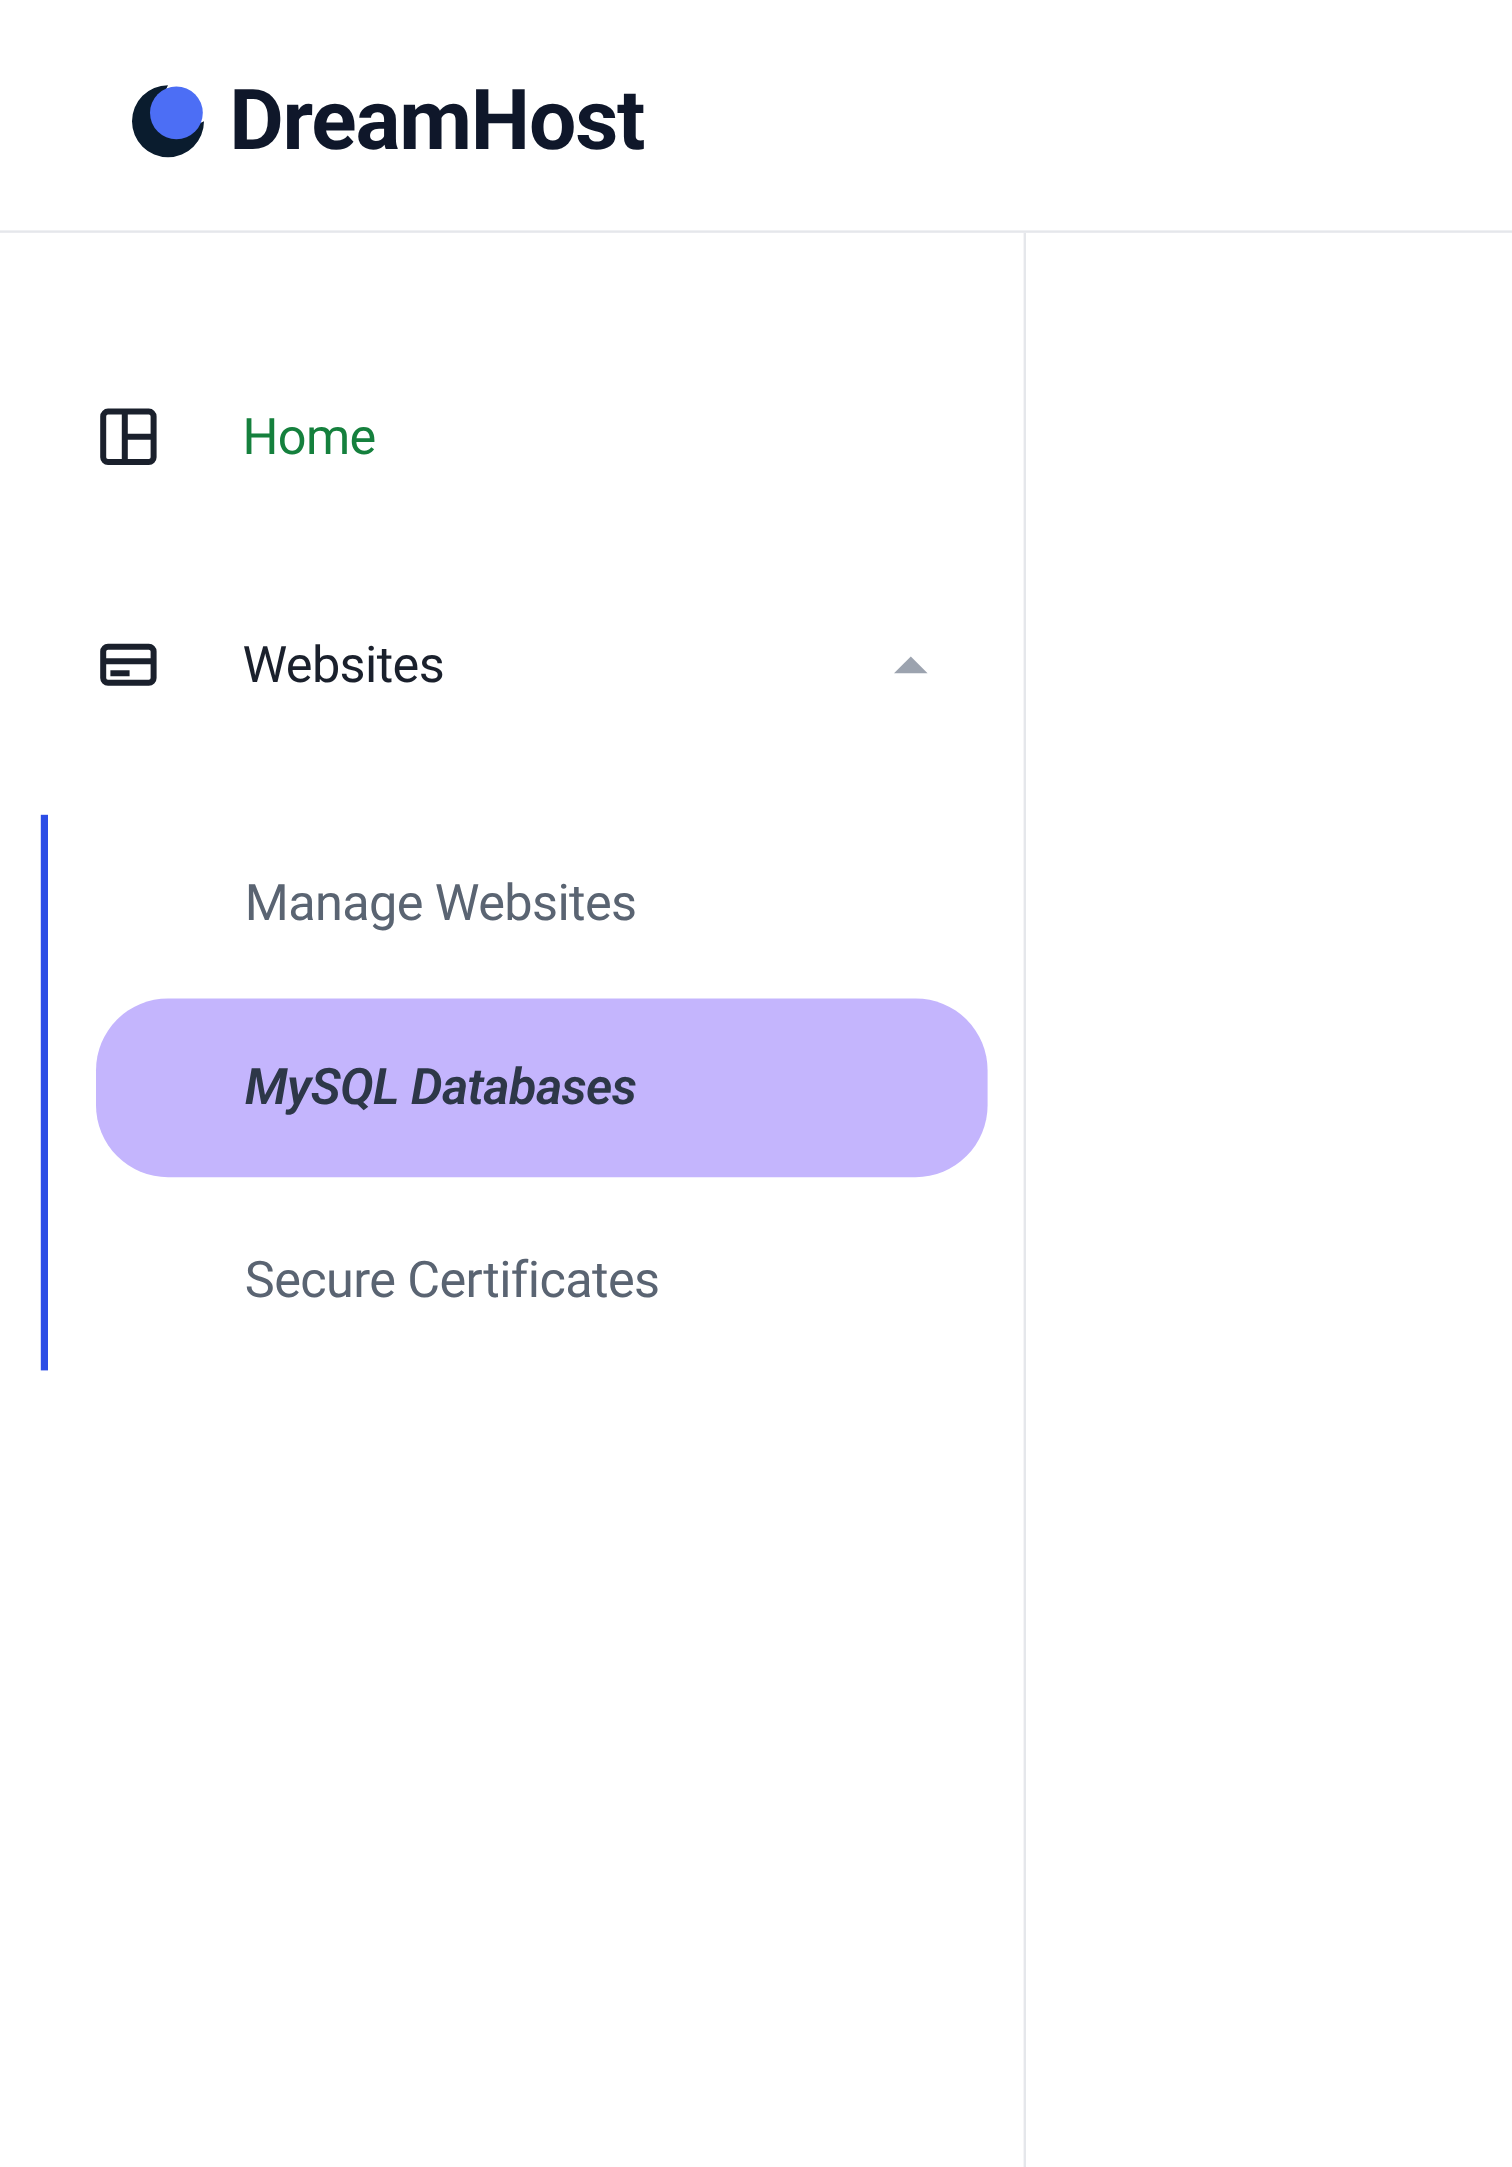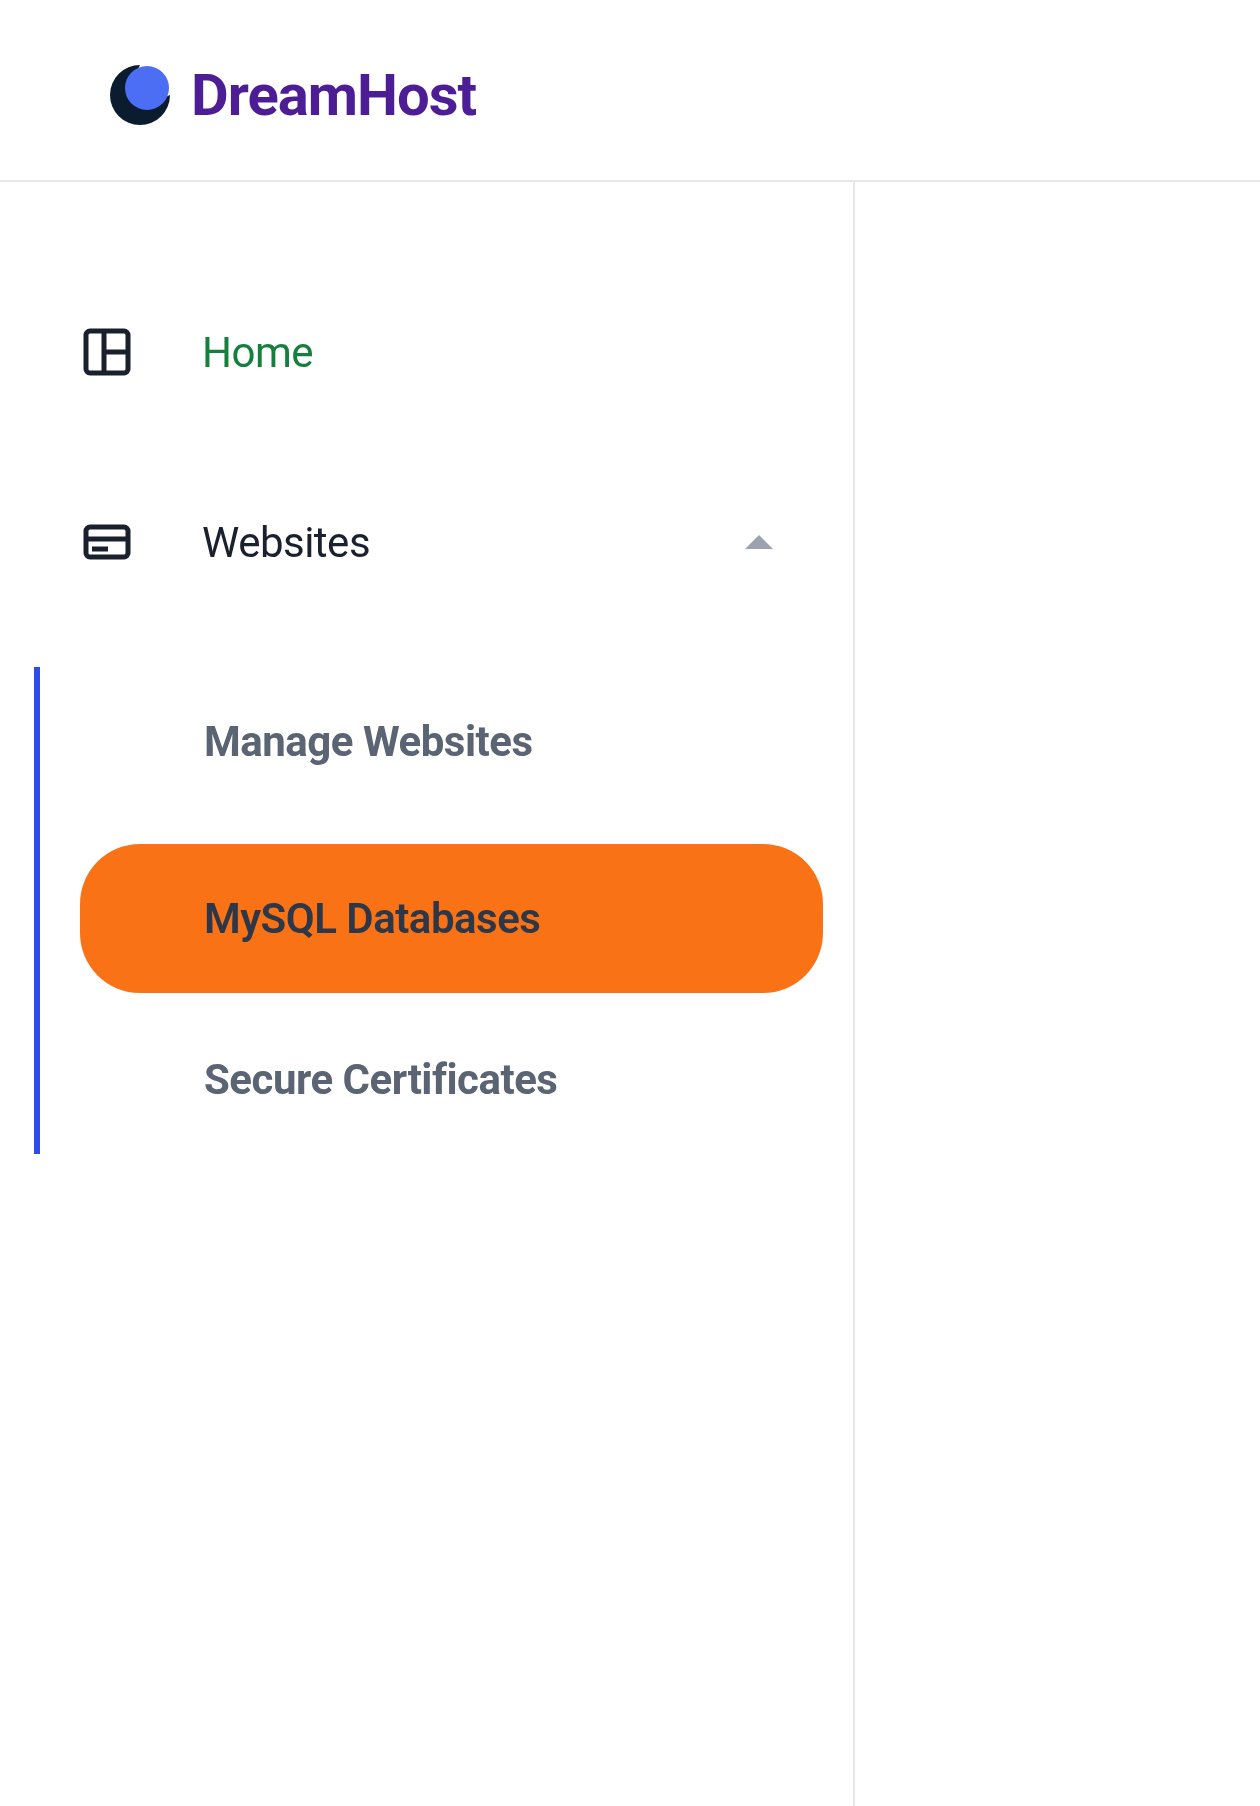--- a/index.html
+++ b/index.html
@@ -22,23 +22,23 @@
       display: flex;
       align-items: center;
       gap: 16px;
     }
     .logo-icon {
       width: 70px;
       height: 70px;
       position: relative;
     }
     .logo-text {
-      font-size: 58px;
+      font-size: 70px;
       font-weight: 700;
-      color: #4c1d95;
+      color: #0f172a;
       letter-spacing: -1px;
     }
     .sidebar {
       width: 855px;
       border-right: 2px solid #e5e7eb;
       padding-top: 110px;
       height: 100%;
     }
     .nav-item {
       display: flex;
@@ -81,32 +81,33 @@
       left: 34px;
       top: 0;
       bottom: 0;
       width: 6px;
       background: #2c4de6;
     }
     .sub-item {
       padding: 50px 40px 50px 204px;
       font-size: 42px;
       color: #5a6472;
-      font-weight: 700;
+      font-weight: 400;
       cursor: pointer;
       position: relative;
       letter-spacing: -0.5px;
     }
     .sub-item.active {
-      background: #f97316;
+      background: #c4b5fd;
       color: #2d3748;
       border-radius: 60px;
-      margin: 28px 30px 12px 80px;
+      margin: 4px 30px 12px 80px;
       padding-left: 124px;
       font-weight: 600;
+      font-style: italic;
     }
     .nav-item.websites {
       margin-top: 70px;
     }
   </style>
 </head>
 <body>
 
 <div class="header">
   <div class="logo">

